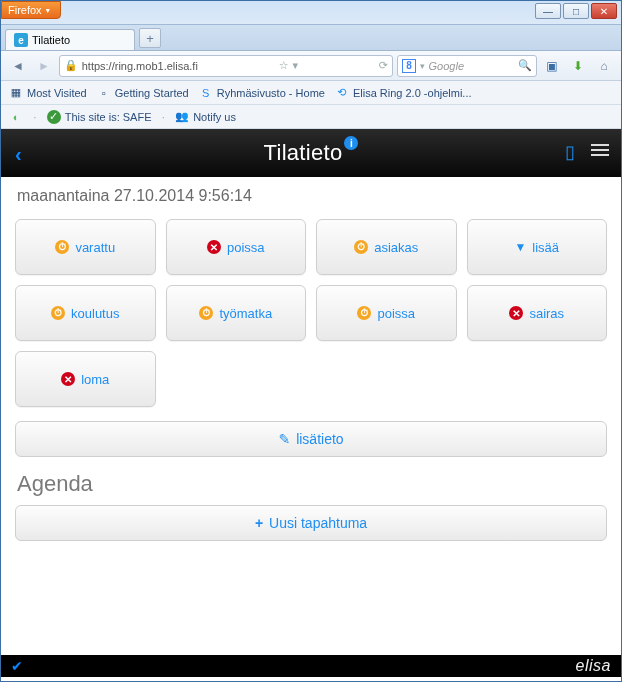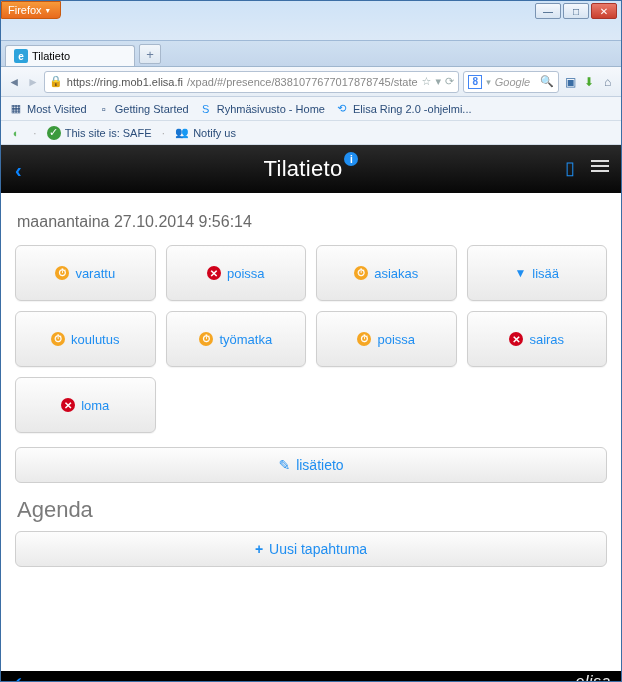--- a/index.html
+++ b/index.html
@@ -7,21 +7,21 @@
     font-family: "Segoe UI", Tahoma, Arial, sans-serif;
     font-size: 12px;
     background: #fff;
     width: 622px;
     height: 682px;
     overflow: hidden;
     border: 1px solid #3b6ea5;
   }
   
   .titlebar {
-    height: 40px;
+    height: 24px;
     background: linear-gradient(#cfe3f7,#dce9f7);
     border-bottom: 1px solid #9fb9d6;
     display: flex;
     align-items: flex-start;
     position: relative;
   }
   .ff-btn {
     background: linear-gradient(#f79a3a,#e86a1c);
     color: #fff;
     font-size: 11px;
@@ -123,21 +123,21 @@
   }
   .app-header h1 .info {
     width:14px;height:14px;border-radius:50%;background:#1f8ef1;color:#fff;font-size:10px;font-weight:bold;display:flex;align-items:center;justify-content:center;margin-top:-4px;
   }
   .app-header .right {
     position:absolute; right:12px; top:12px; display:flex; gap:16px; color:#1f8ef1;
   }
   .menu-ic { color:#ddd; }
   .menu-ic div { width:18px;height:2px;background:#ddd;margin:3px 0;}
   .content {
-    padding: 14px 14px 0 14px;
+    padding: 4px 14px 0 14px;
     color:#333;
   }
   .ts { font-size:16px; color:#6a6a6a; margin:6px 2px 14px 2px; }
   .sect-title { font-size:20px; color:#1f8ef1; margin-bottom:2px; }
   .sect-title .sub { font-size:14px; }
   .grid {
     display:grid;
     grid-template-columns: repeat(4, 1fr);
     gap:10px;
     margin-top:10px;
@@ -194,21 +194,20 @@
   </div>
   <div class="newtab">+</div>
 </div>
 
 <div class="navbar">
   <div class="navbtn">◄</div>
   <div class="navbtn" style="opacity:.4">►</div>
   <div class="urlbox">
     <span class="lock">🔒</span>
     <span class="host"><span>https://ring.mob1.elisa.fi</span></span>
-      <span class="rest">/xpad/#/presence/8381077677017878745/state</span>
     <span class="star">☆</span>
     <span style="color:#9aa">▾</span>
     <span class="reload">⟳</span>
   </div>
   <div class="searchbox">
     <span class="g">8</span>
     <span style="color:#9aa;font-size:9px">▾</span>
     <span style="color:#999;font-style:italic">Google</span>
     <span class="mag">🔍</span>
   </div>

